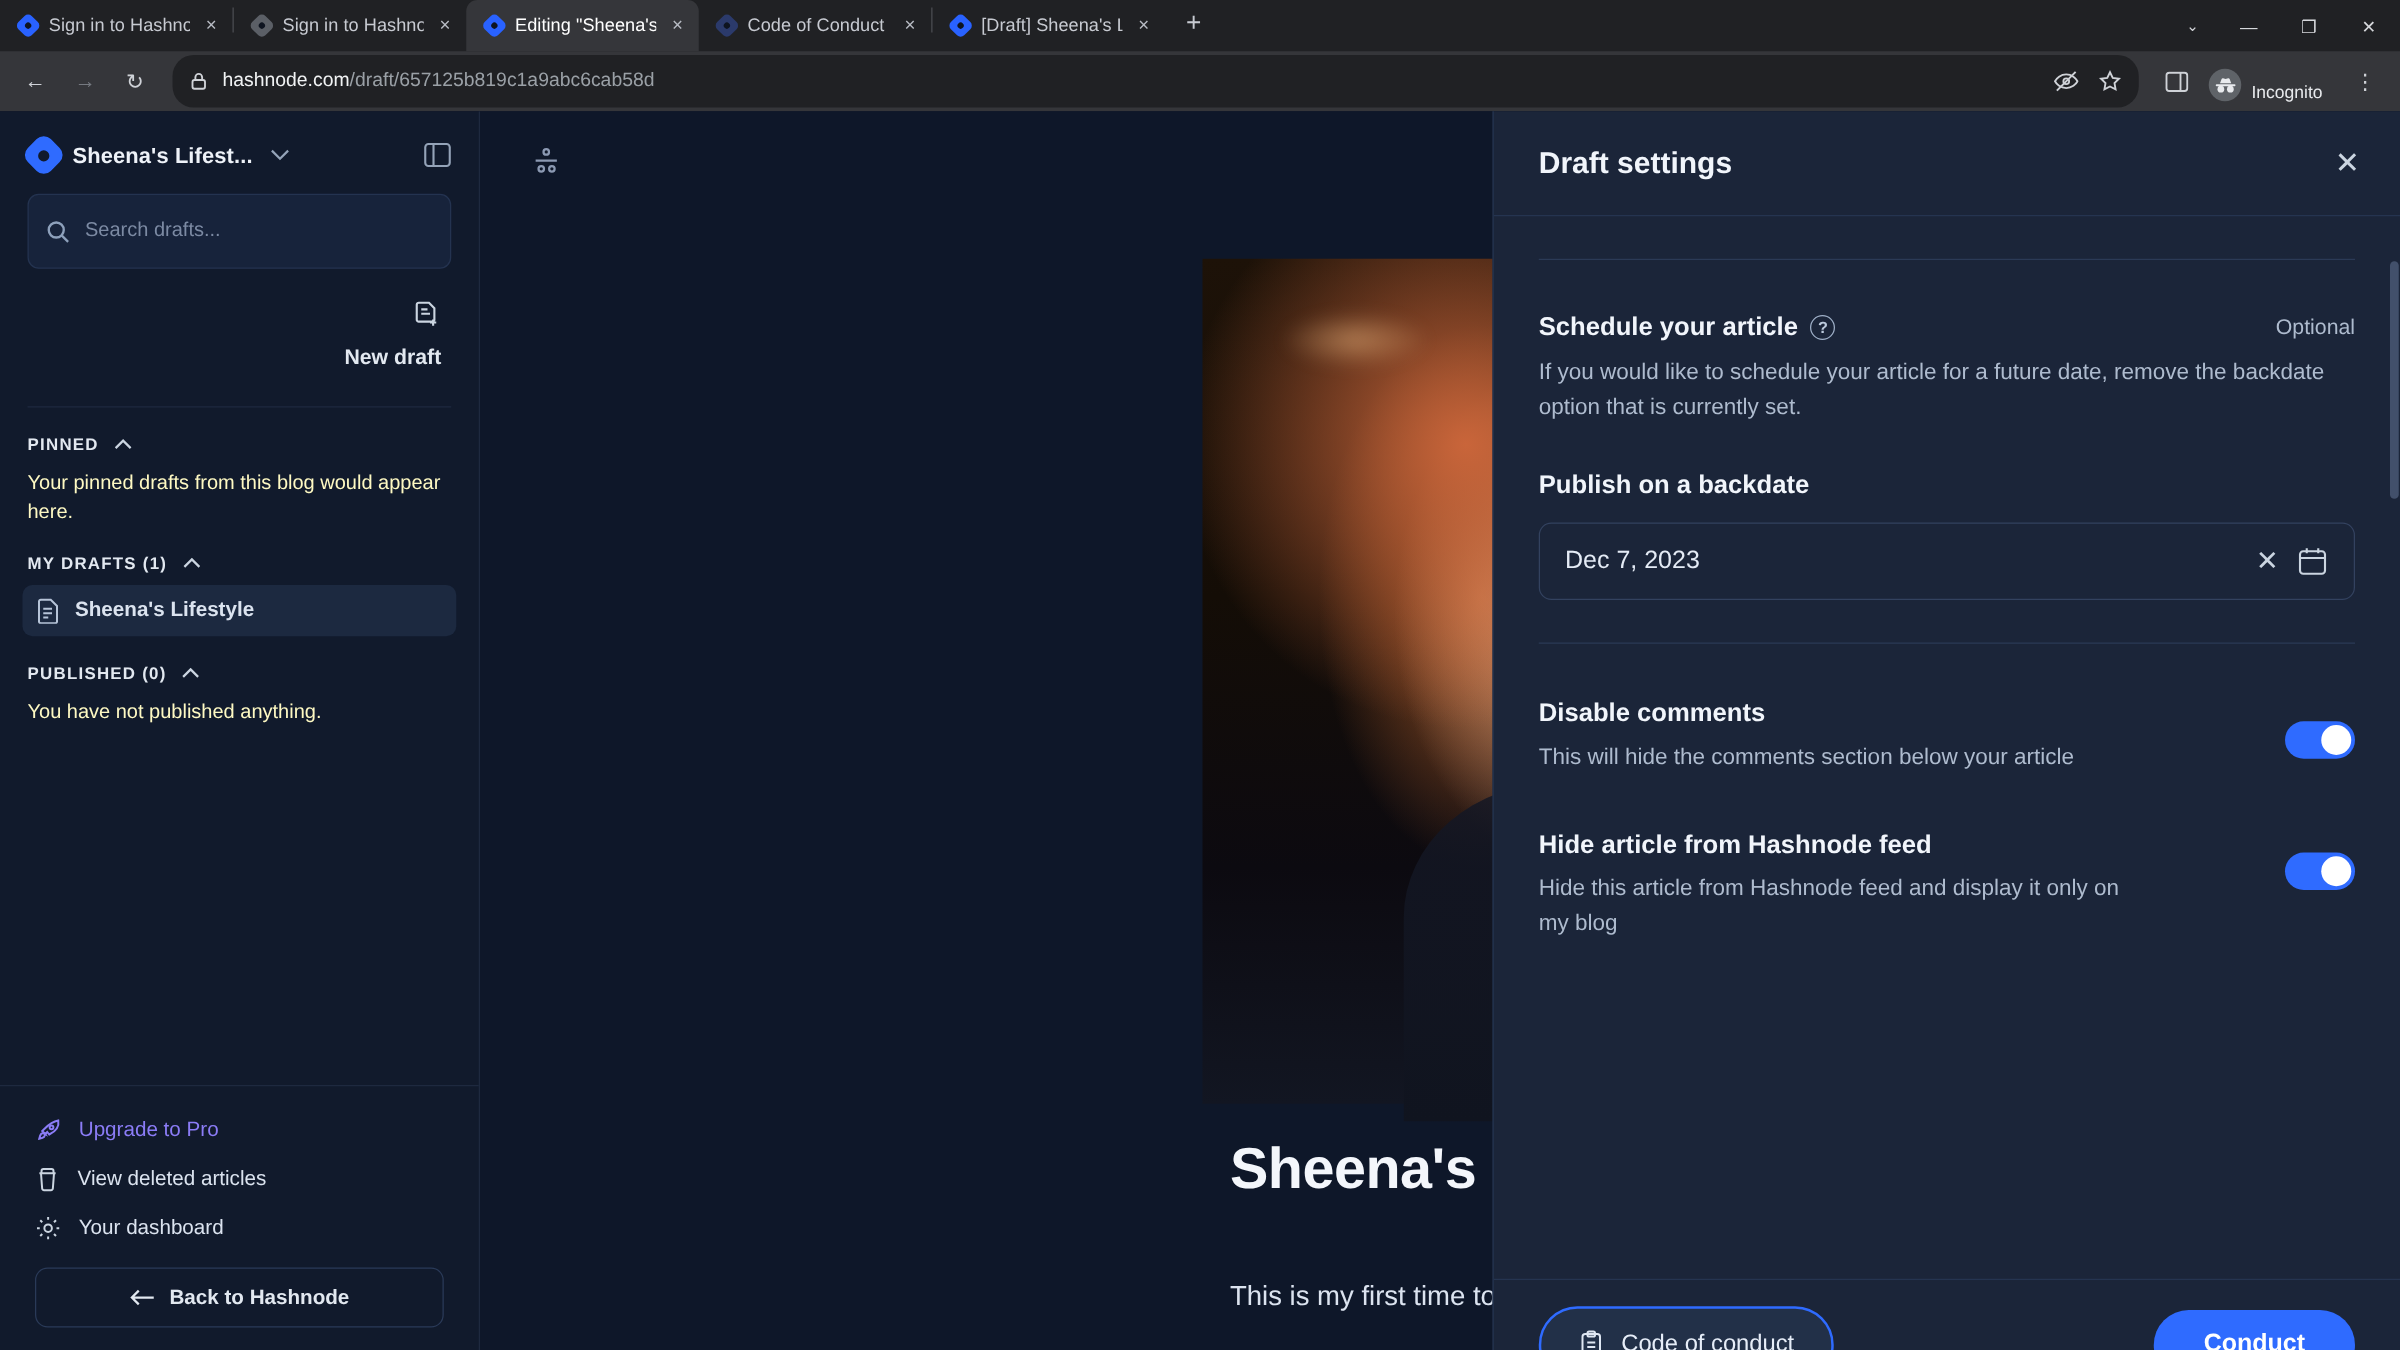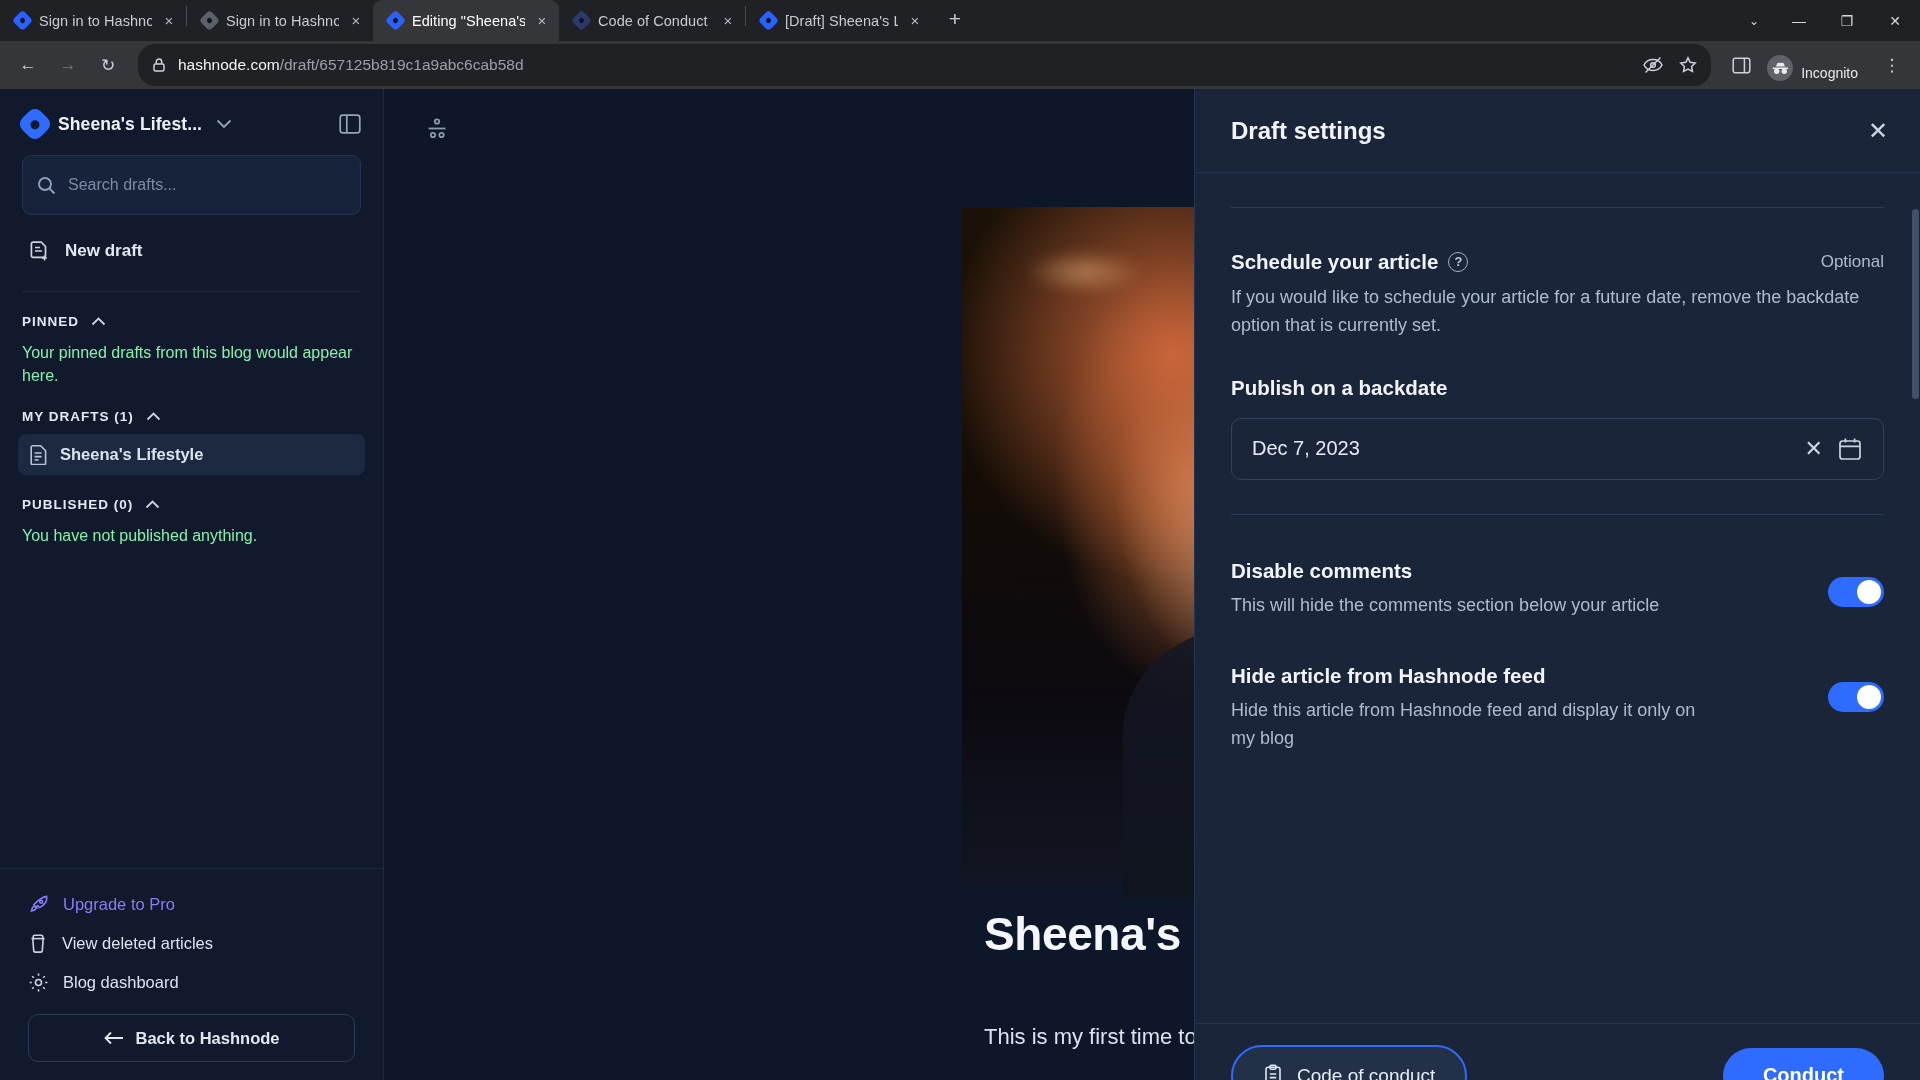--- a/index.html
+++ b/index.html
@@ -123,34 +123,34 @@
     border: 1px solid #243350; border-radius: 9px;
     display: flex; align-items: center; gap: 12px; padding: 0 14px;
   }
   .sb-search input {
     background: transparent; border: 0; outline: 0; color: #cbd5e1;
     font-size: 16px; font-family: inherit; width: 100%;
   }
   .sb-search input::placeholder { color: #7c8aa3; }
 
   .sb-newdraft {
-    display: flex; align-items: center; gap: 14px;
+    display: flex; align-items: flex-end; gap: 14px;
     margin: 16px 22px 0 22px; padding: 9px 8px; border-radius: 8px;
-    color: #e2e8f0; font-size: 17px; font-weight: 700;
+    color: #e2e8f0; font-size: 17px; font-weight: 700; flex-direction: column;
   }
   .sb-divider { height: 1px; background: #1e293f; margin: 20px 22px 0 22px; }
 
   .sb-section-head {
     display: flex; align-items: center; gap: 12px;
     margin: 22px 22px 0 22px; font-size: 13.5px; font-weight: 700;
     letter-spacing: 1px; color: #e2e8f0;
   }
   .sb-section-head .chev { color: #cbd5e1; font-size: 12px; }
   .sb-empty {
-    margin: 12px 22px 0 22px; color: #86efac; font-size: 16px; line-height: 1.45;
+    margin: 12px 22px 0 22px; color: #fef9c3; font-size: 16px; line-height: 1.45;
   }
   .sb-draft-item {
     margin: 10px 18px 0 18px; padding: 10px 12px; border-radius: 8px;
     background: #1c2940; display: flex; align-items: center; gap: 12px;
     color: #dbe3ef; font-size: 16.5px; font-weight: 600;
   }
   .sb-spacer { flex: 1 1 auto; }
   .sb-footdiv { height: 1px; background: #1e293f; }
   .sb-foot { padding: 16px 22px 18px 22px; }
   .sb-foot-item {
@@ -484,21 +484,21 @@
           </span>
           <span>View deleted articles</span>
         </div>
         <div class="sb-foot-item">
           <span>
             <svg class="svg-i" width="21" height="21" viewBox="0 0 21 21" fill="none" stroke="#cbd5e1" stroke-width="1.6">
               <circle cx="10.5" cy="10.5" r="3"></circle>
               <path d="M10.5 1.6v2.2M10.5 17.2v2.2M1.6 10.5h2.2M17.2 10.5h2.2M4.2 4.2l1.6 1.6M15.2 15.2l1.6 1.6M16.8 4.2l-1.6 1.6M5.8 15.2l-1.6 1.6"></path>
             </svg>
           </span>
-          <span>Blog dashboard</span>
+          <span>Your dashboard</span>
         </div>
         <div class="sb-back">
           <span>
             <svg class="svg-i" width="20" height="14" viewBox="0 0 20 14" fill="none" stroke="#e2e8f0" stroke-width="1.8">
               <path d="M19 7H1.6M7 1.5L1.5 7 7 12.5"></path>
             </svg>
           </span>
           <span>Back to Hashnode</span>
         </div>
       </div>

